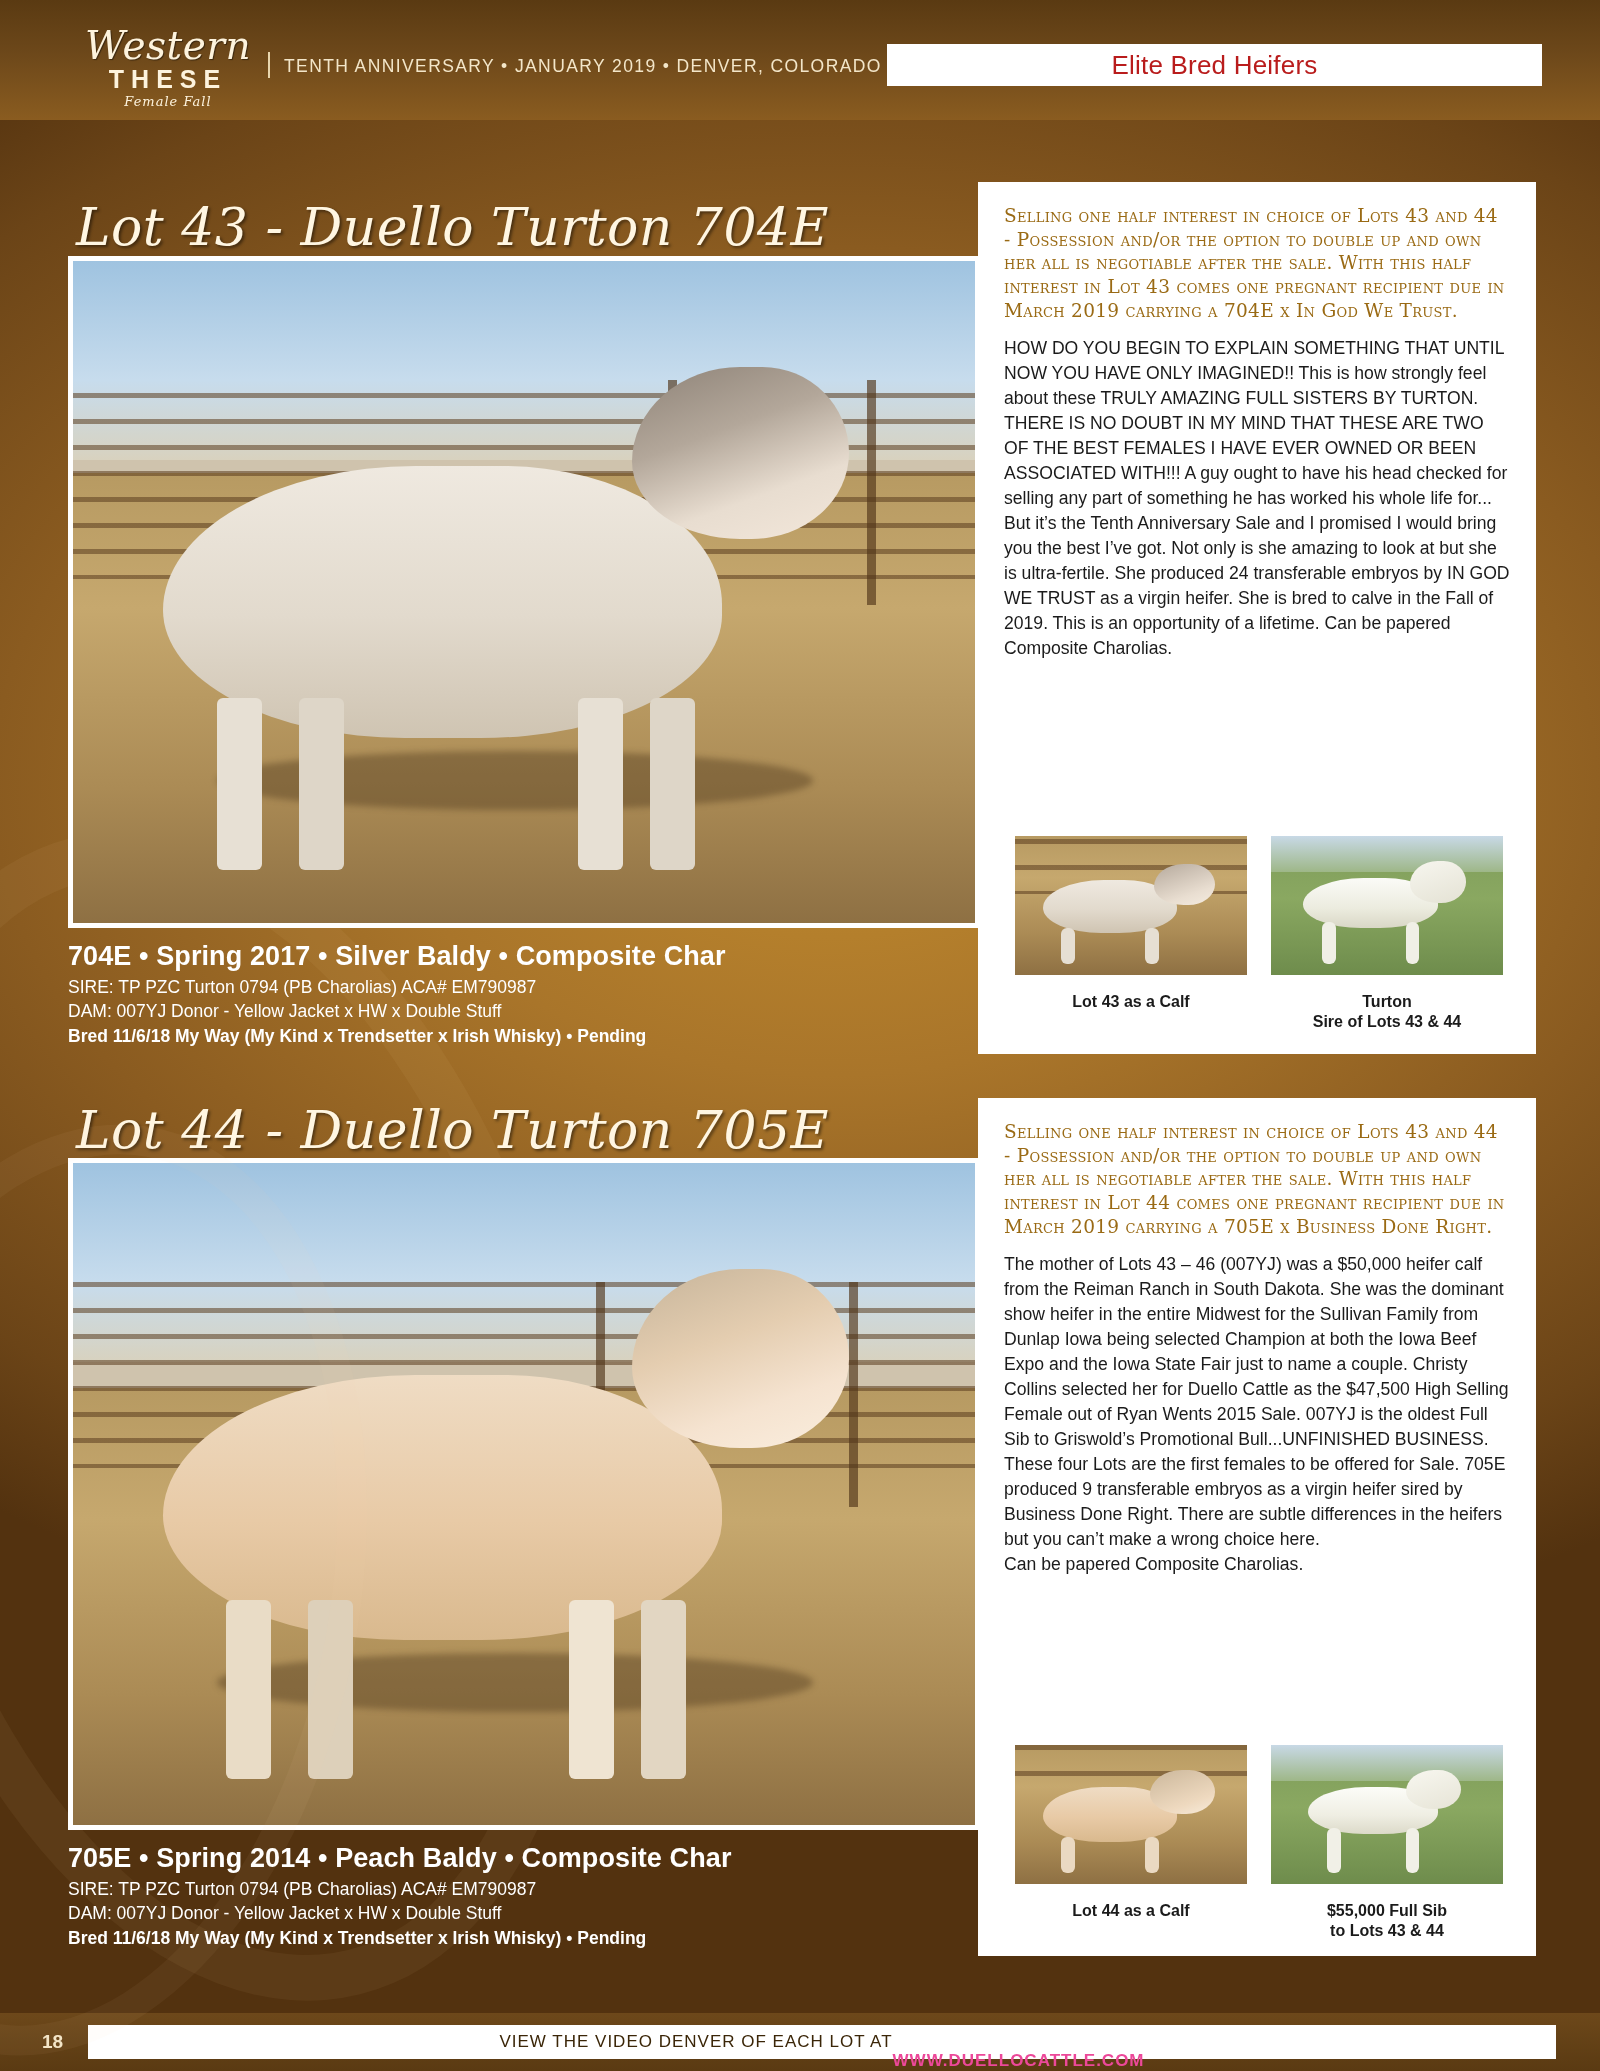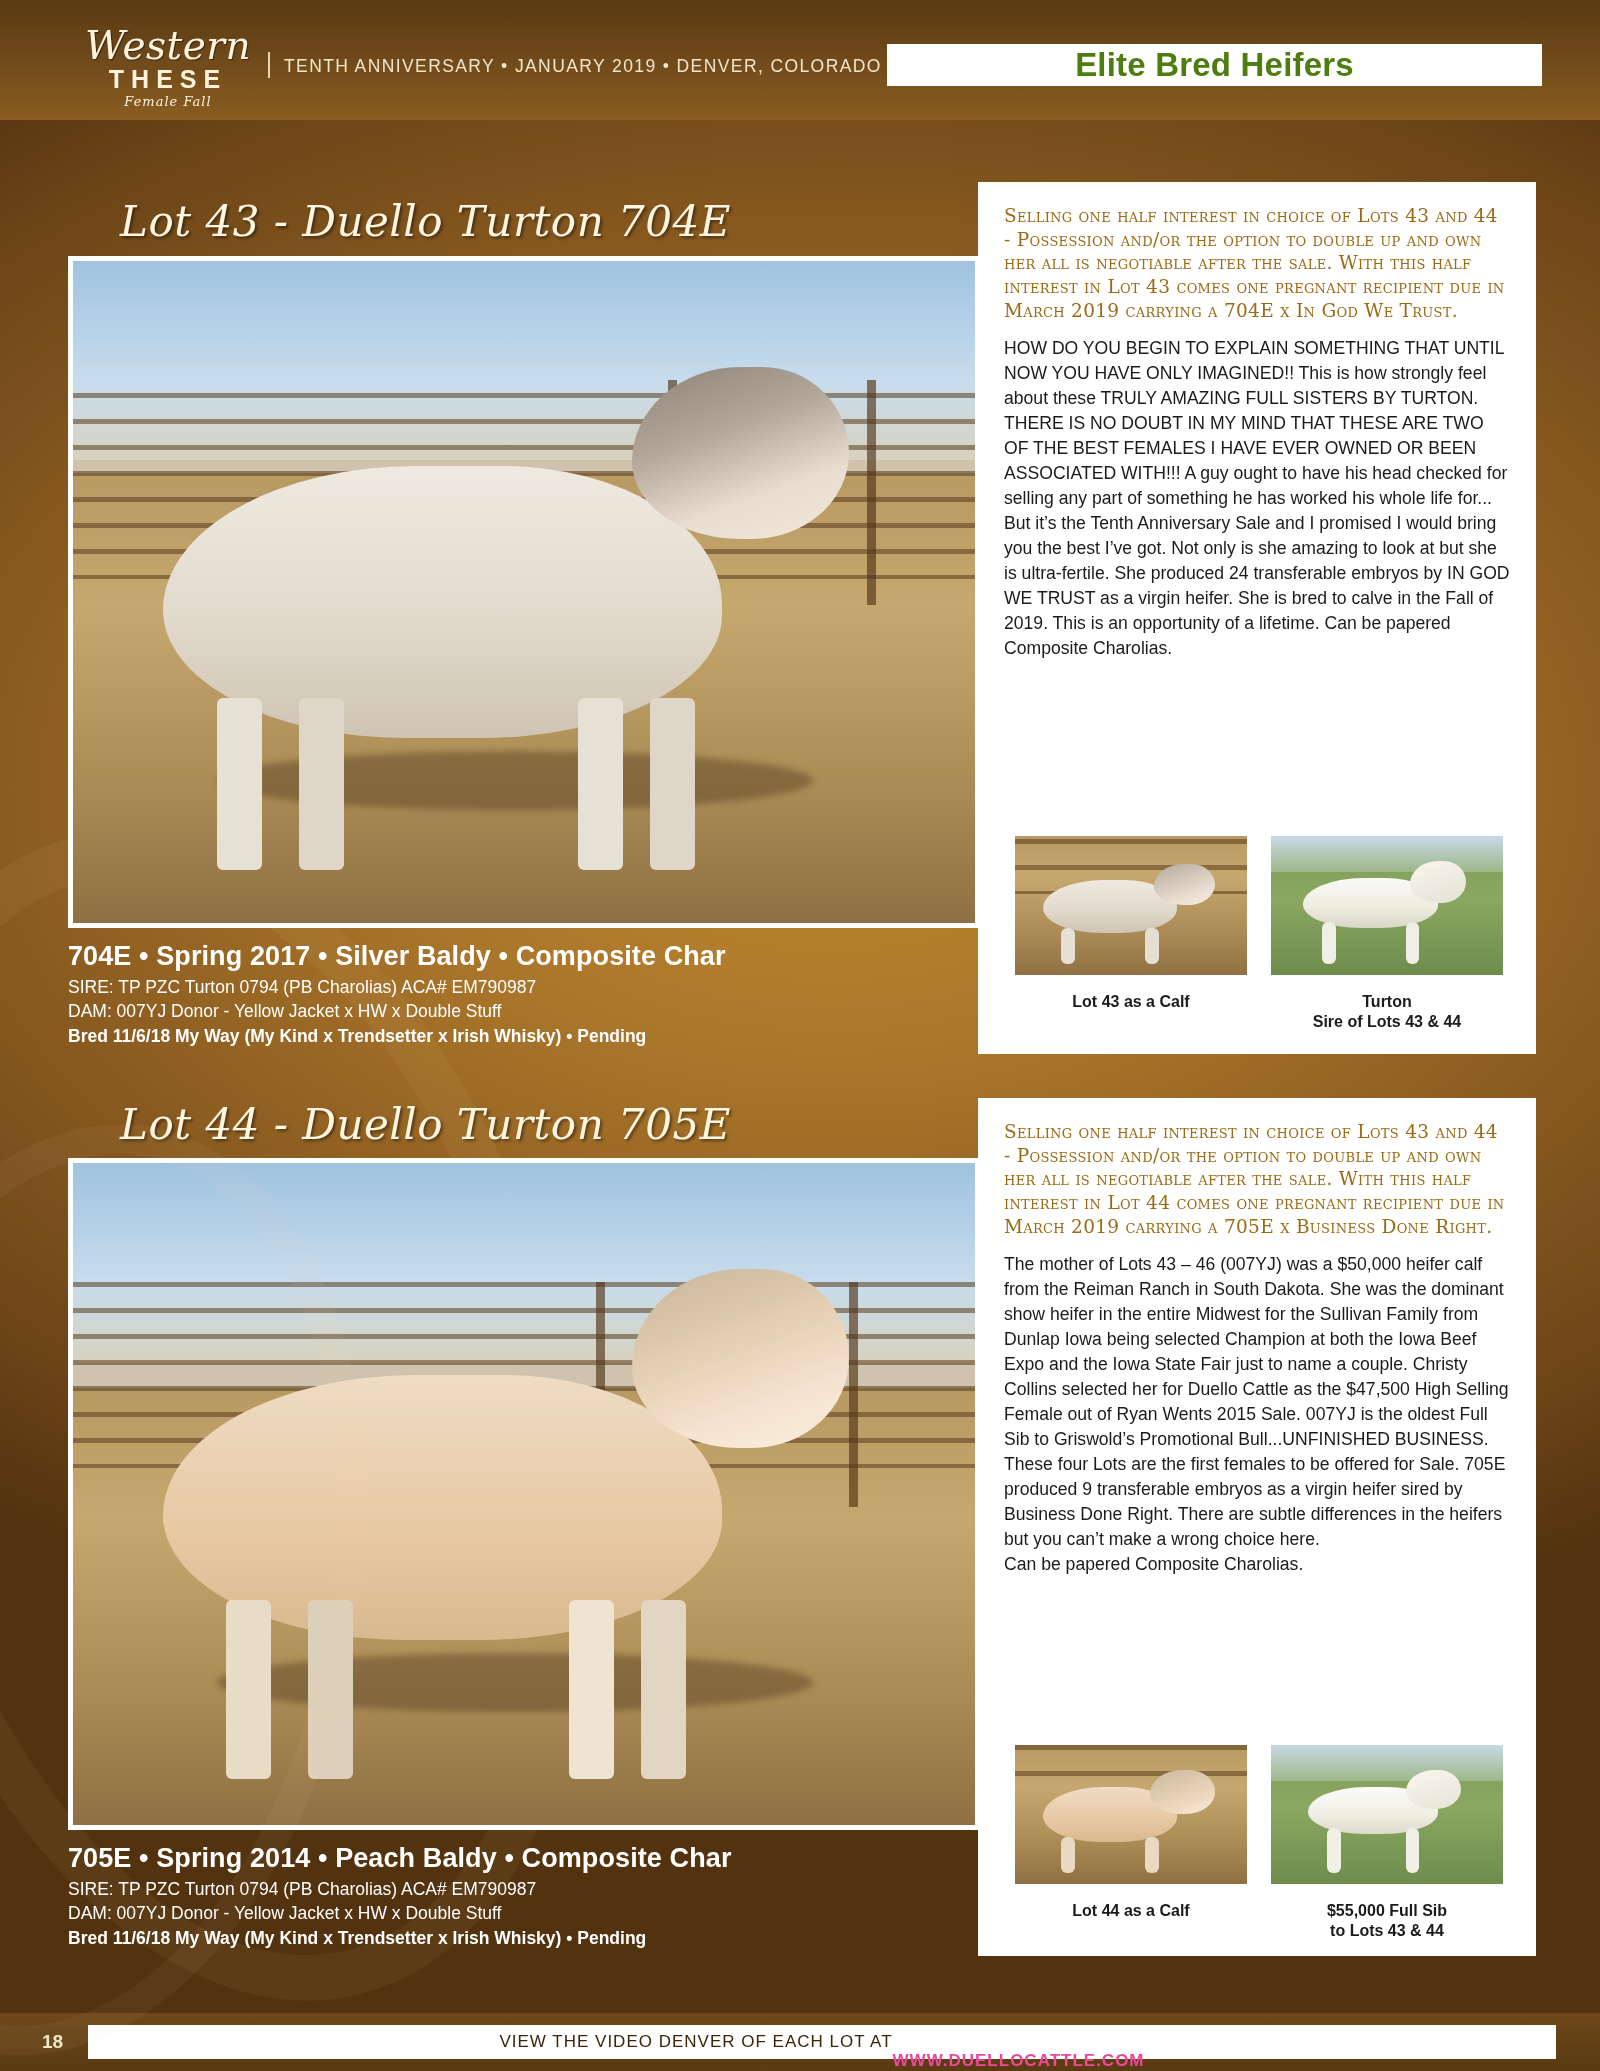--- a/index.html
+++ b/index.html
@@ -92,37 +92,36 @@
     font-family: "Liberation Sans", sans-serif;
   }
   .hdr-banner {
     position: absolute;
     right: 58px; top: 44px;
     width: 655px; height: 42px;
     background: #ffffff;
     display: flex; align-items: center; justify-content: center;
   }
   .hdr-banner span {
-    font-size: 33px;
-    font-weight: 700;
-    color: #4d7c0f;
+    font-size: 26px;
+    font-weight: 400;
+    color: #b91c1c;
     letter-spacing: 0.2px;
   }
 
   
   .lot-title {
     position: absolute;
     font-family: "DejaVu Serif", serif;
     font-style: italic;
-    font-size: 42px;
+    font-size: 52px;
     color: #fff6e2;
     text-shadow: 2px 2px 3px rgba(0,0,0,.45);
     letter-spacing: 0.5px;
     white-space: nowrap;
-    margin-left: 44px;
   }
   .photo-main {
     position: absolute;
     border: 5px solid #ffffff;
     overflow: hidden;
   }
   .caption {
     position: absolute;
     color: #ffffff;
     font-size: 17.5px;

